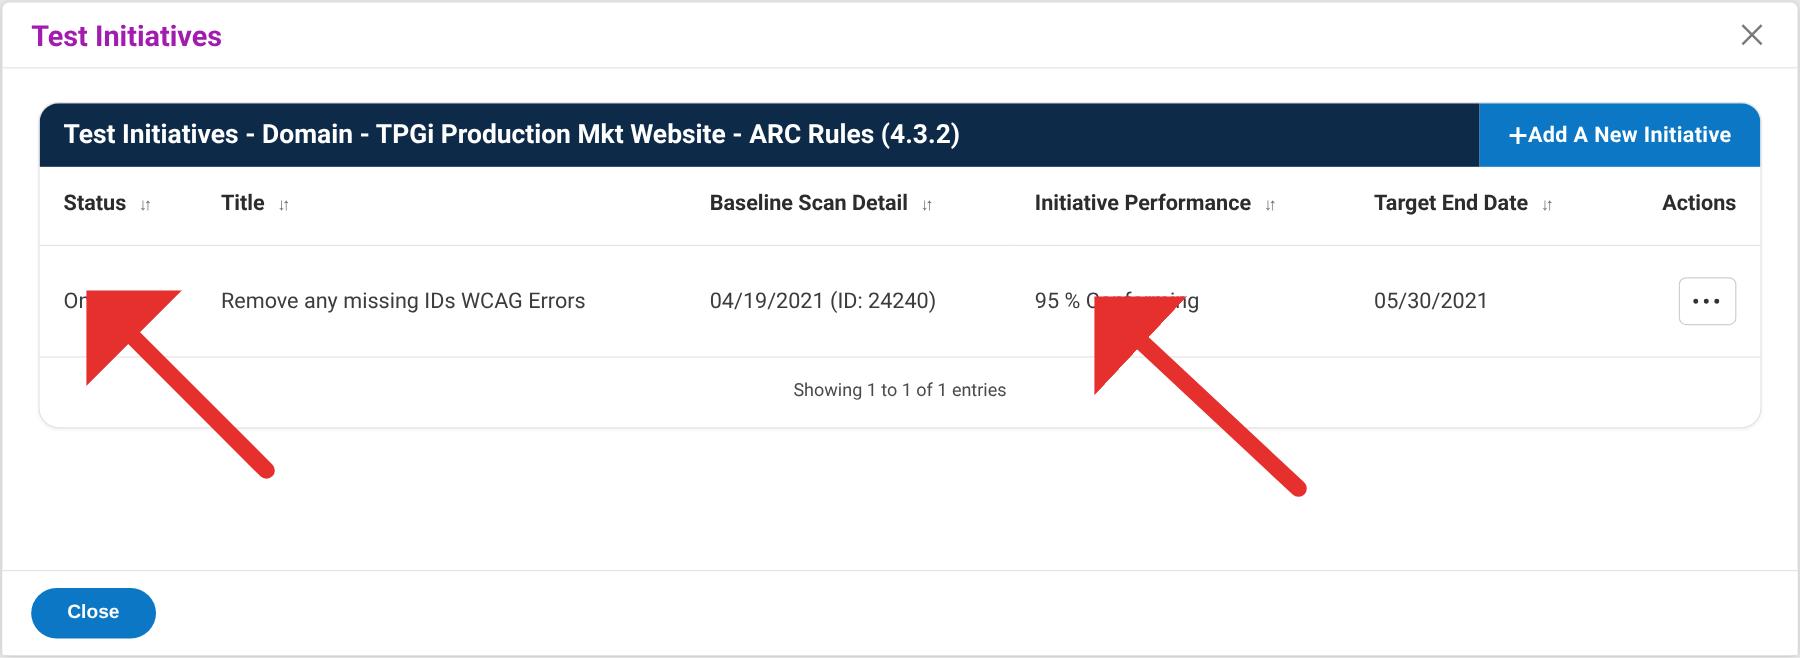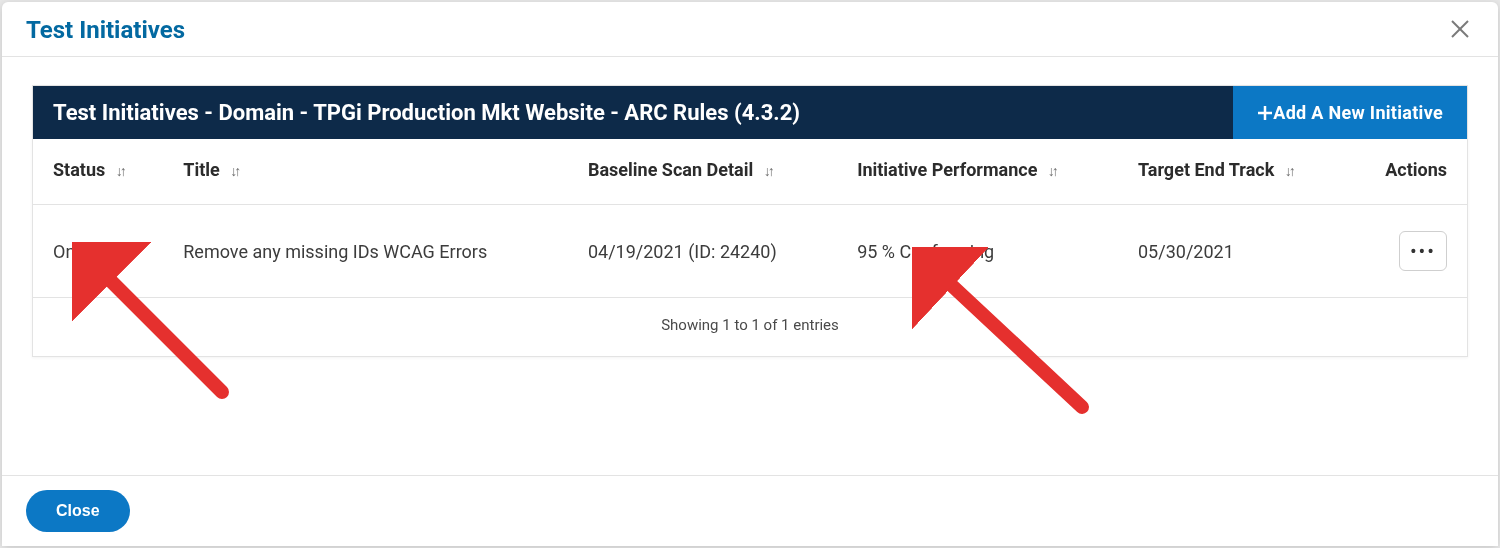--- a/index.html
+++ b/index.html
@@ -18,39 +18,39 @@
   .modal-header {
     display: flex;
     align-items: center;
     justify-content: space-between;
     padding: 14px 24px 12px 24px;
     border-bottom: 1px solid #e3e3e3;
   }
   .modal-title {
     font-size: 24px;
     font-weight: 700;
-    color: #0369a1;
+    color: #a21caf;
   }
   .close-x {
     font-size: 28px;
     color: #7a7a7a;
     line-height: 1;
     cursor: pointer;
     width: 28px;
     text-align: center;
   }
   .modal-body {
     flex: 1;
     padding: 28px 30px 10px 30px;
     overflow: auto;
     position: relative;
   }
   .panel {
     border: 1px solid #e3e3e3;
-    border-radius: 0;
+    border-radius: 17px;
     overflow: hidden;
     background: #fff;
     box-shadow: 0 1px 3px rgba(0,0,0,0.05);
   }
   .panel-header {
     display: flex;
     align-items: stretch;
   }
   .panel-header-left {
     flex: 1;
@@ -192,21 +192,21 @@
             </th>
             <th>
               <span>Baseline Scan Detail</span>
               <span class="sort-icon">↓↑</span>
             </th>
             <th>
               <span>Initiative Performance</span>
               <span class="sort-icon">↓↑</span>
             </th>
             <th>
-              <span>Target End Track</span>
+              <span>Target End Date</span>
               <span class="sort-icon">↓↑</span>
             </th>
             <th>
               <span>Actions</span>
             </th>
           </tr>
         </thead>
         <tbody>
           <tr>
             <td>On Track</td>

